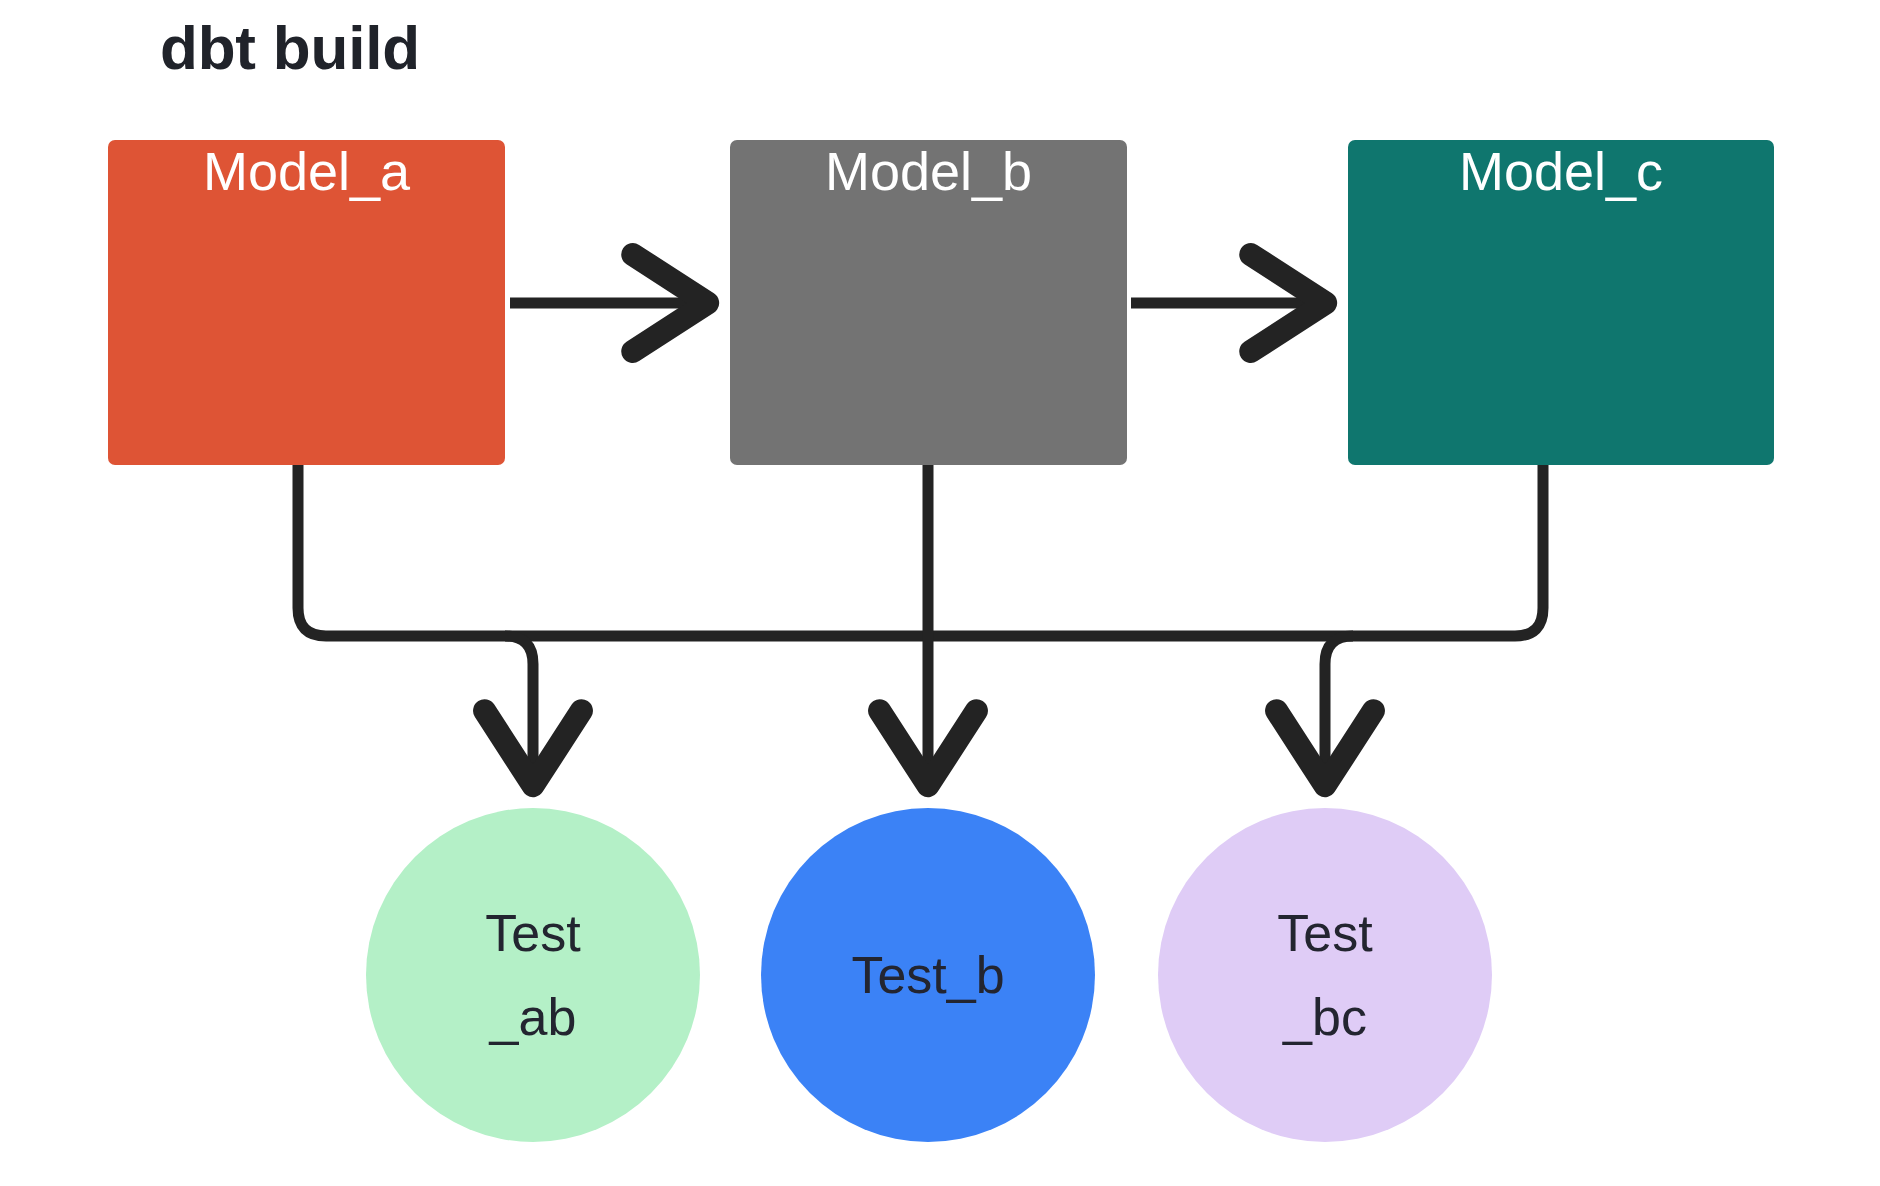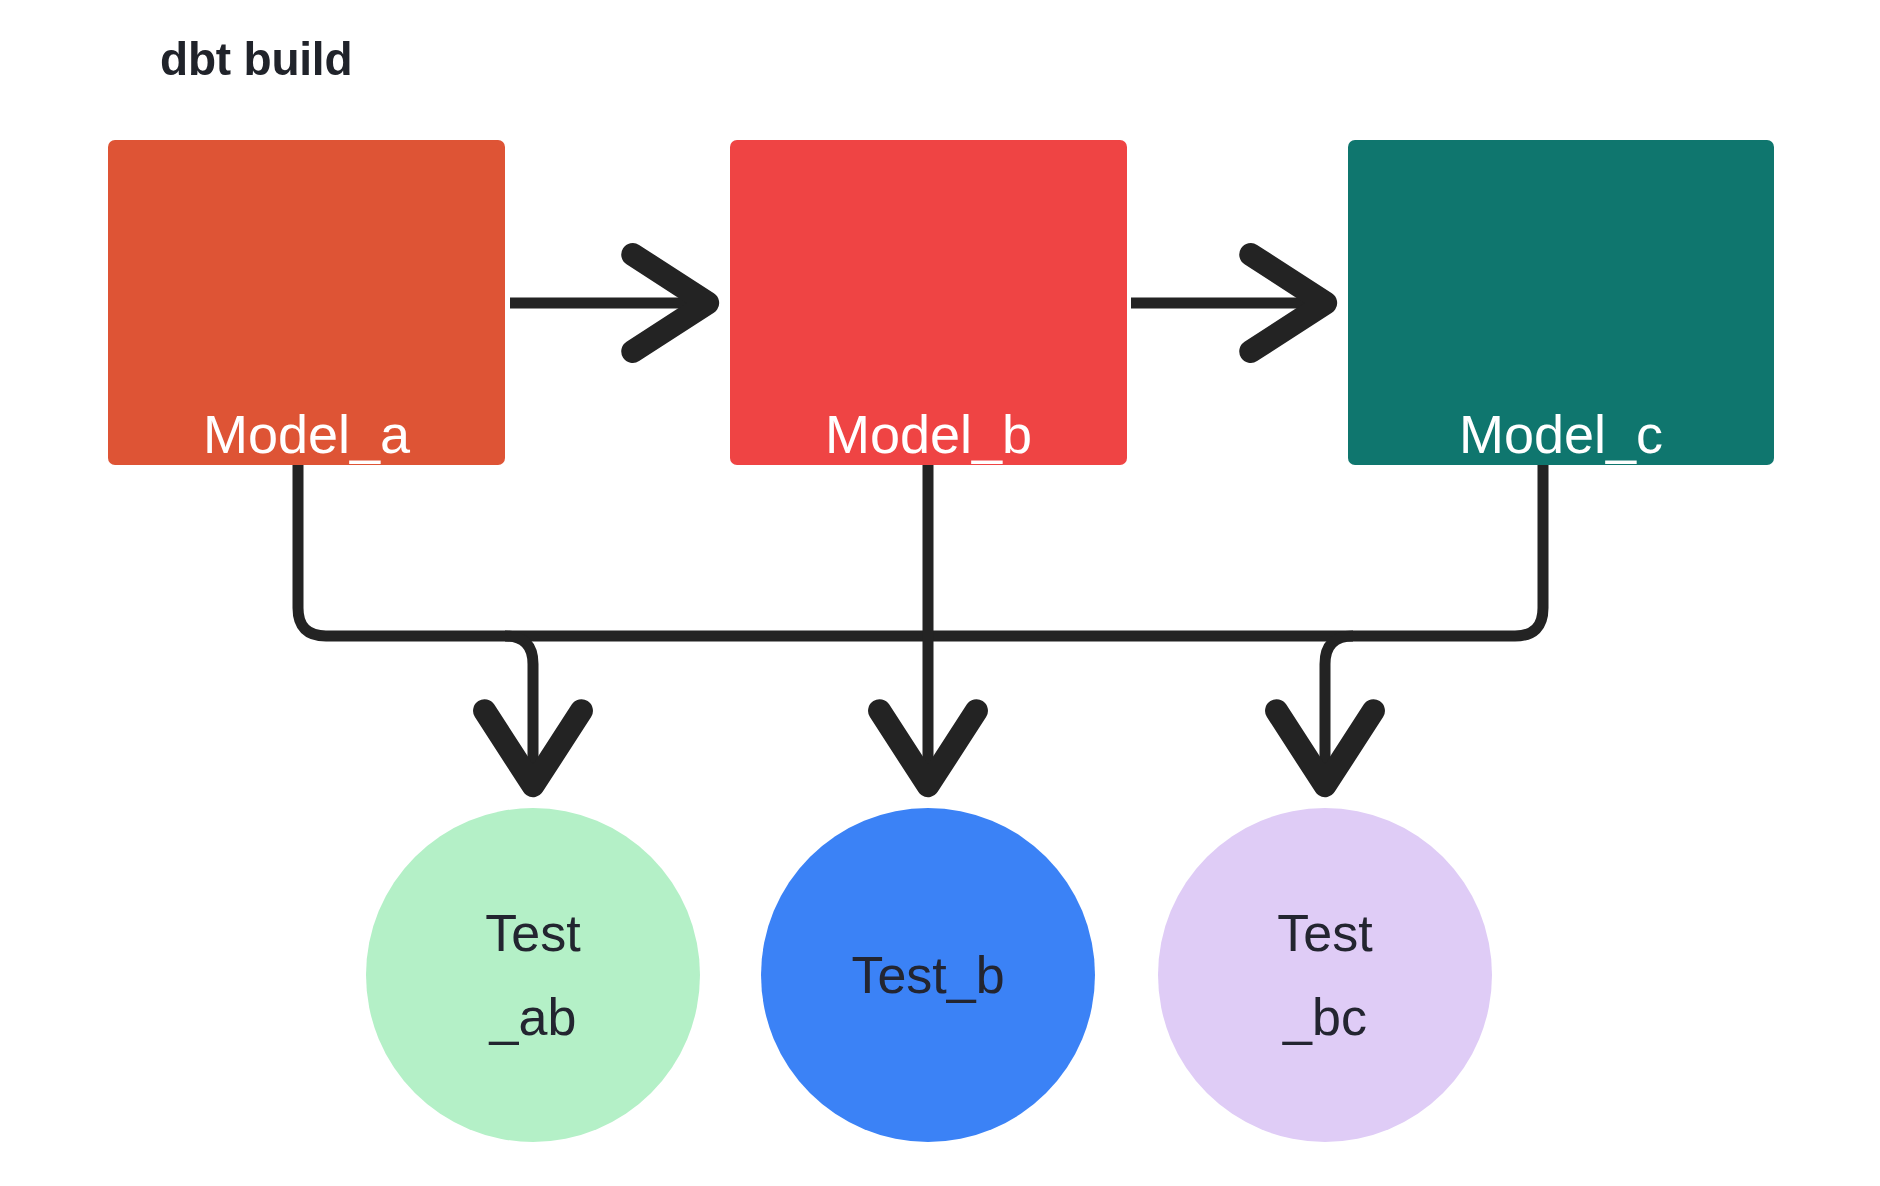--- a/index.html
+++ b/index.html
@@ -24,33 +24,32 @@
     left: 0;
     top: 0;
     width: 1880px;
     height: 1186px;
     pointer-events: none;
   }
   .diagram-title {
     position: absolute;
     left: 160px;
     top: 12px;
-    font-size: 46px;
+    font-size: 62px;
     font-weight: 700;
     color: #20232a;
     letter-spacing: -0.2px;
     white-space: nowrap;
-    margin-top: 20px;
   }
   .model-node {
     position: absolute;
     box-sizing: border-box;
     border-radius: 7px;
     display: flex;
-    align-items: flex-end;
+    align-items: flex-start;
     justify-content: center;
     color: #ffffff;
     font-size: 54px;
     font-weight: 400;
     letter-spacing: 0px;
   }
   .test-node {
     position: absolute;
     box-sizing: border-box;
     border-radius: 50%;
@@ -95,21 +94,21 @@
 
       <path d="M 1353 636 Q 1325 636 1325 664 L 1325 790" marker-end="url(#arrowhead)"></path>
 
     </g>
   </svg>
 
   <div class="model-node" style="left:108px; top:140px; width:397px; height:325px; background:#DE5435;">
     <span>Model_a</span>
   </div>
 
-  <div class="model-node" style="left:730px; top:140px; width:397px; height:325px; background:#ef4444;">
+  <div class="model-node" style="left:730px; top:140px; width:397px; height:325px; background:#737373;">
     <span>Model_b</span>
   </div>
 
   <div class="model-node" style="left:1348px; top:140px; width:426px; height:325px; background:#0f766e;">
     <span>Model_c</span>
   </div>
 
   <div class="test-node" style="left:366px; top:808px; width:334px; height:334px; background:#B4F0C7;">
     <span>Test
 _ab</span>

